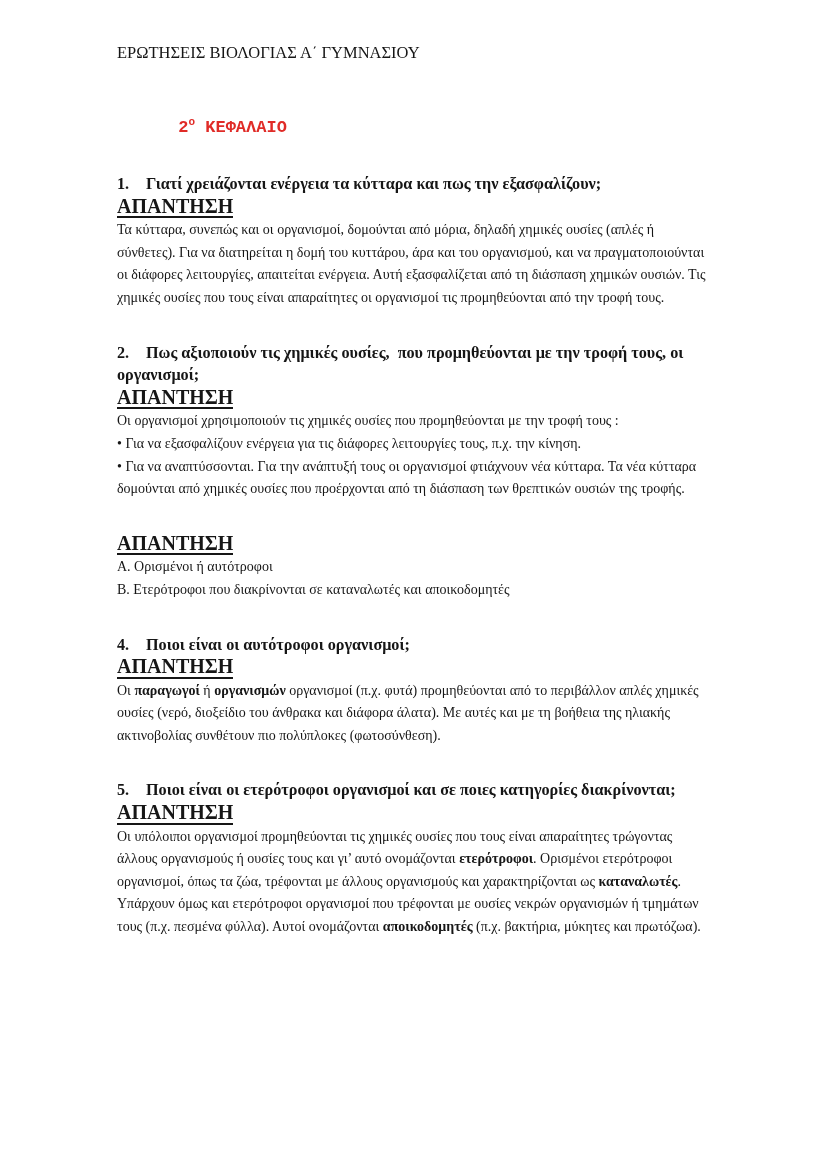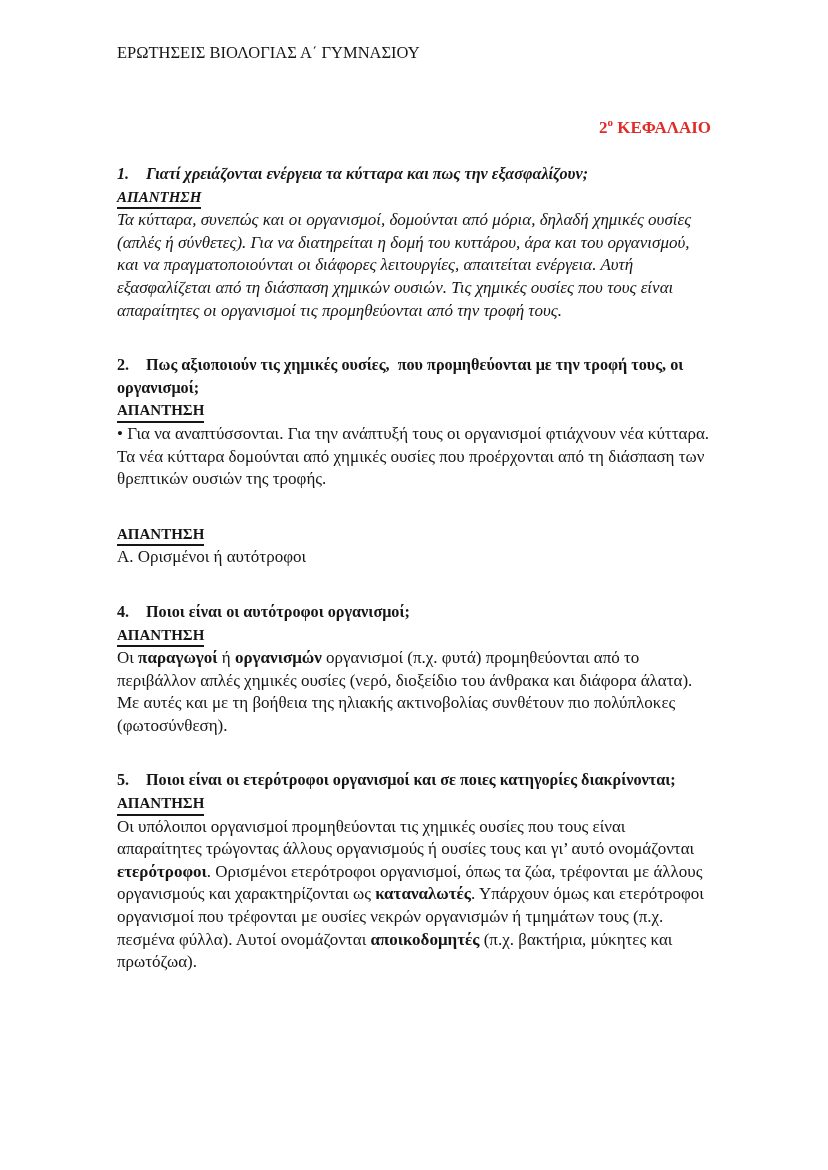--- a/index.html
+++ b/index.html
@@ -18,51 +18,52 @@
     top: 42px;
     width: 594px;
   }
   .doc-header {
     font-size: 16.5px;
     line-height: 22px;
     white-space: pre-wrap;
   }
   .chapter-title {
     margin-top: 31px;
-    text-align: right;
+    text-align: left;
     font-weight: bold;
     font-size: 17px;
     line-height: 22px;
     white-space: pre-wrap;
+    font-family: Liberation Mono, monospace;
   }
   .chapter-title sup {
     font-size: 11px;
     line-height: 0;
   }
   .q-block { margin-top: 32px; }
-  #questions .q-block:first-child { margin-top: 2px; font-style: italic; }
+  #questions .q-block:first-child { margin-top: 12px; }
   .q-title {
     margin: 0;
     font-size: 16.2px;
     font-weight: bold;
     line-height: 22.6px;
     white-space: pre-wrap;
   }
   .q-num { display: inline-block; min-width: 29px; }
   .answer-row { line-height: 22.6px; }
   .answer-label {
     display: inline-block;
     font-weight: bold;
-    font-size: 15px;
+    font-size: 20px;
     line-height: 20.6px;
     border-bottom: 2px solid #161616;
   }
   .a-par {
     margin: 0;
-    font-size: 17px;
+    font-size: 14px;
     line-height: 22.6px;
     white-space: pre-wrap;
   }
   .footer {
     position: absolute;
     left: 117px;
     right: 117px;
     top: 1099px;
     display: flex;
     justify-content: space-between;
@@ -86,25 +87,28 @@
 
     <div id="questions">
         <section class="q-block">
           <h2 class="q-title"><span class="q-num">1.</span><span class="q-text">Γιατί χρειάζονται ενέργεια τα κύτταρα και πως την εξασφαλίζουν;</span></h2>
           <div class="answer-row"><span class="answer-label">ΑΠΑΝΤΗΣΗ</span></div>
           <p class="a-par"><span>Τα κύτταρα, συνεπώς και οι οργανισμοί, δομούνται από μόρια, δηλαδή χημικές ουσίες (απλές ή σύνθετες). Για να διατηρείται η δομή του κυττάρου, άρα και του οργανισμού, και να πραγματοποιούνται οι διάφορες λειτουργίες, απαιτείται ενέργεια. Αυτή εξασφαλίζεται από τη διάσπαση χημικών ουσιών. Τις χημικές ουσίες που τους είναι απαραίτητες οι οργανισμοί τις προμηθεύονται από την τροφή τους.</span></p>
         </section>
         <section class="q-block">
           <h2 class="q-title"><span class="q-num">2.</span><span class="q-text">Πως αξιοποιούν τις χημικές ουσίες,  που προμηθεύονται με την τροφή τους, οι οργανισμοί;</span></h2>
           <div class="answer-row"><span class="answer-label">ΑΠΑΝΤΗΣΗ</span></div>
+          <p class="a-par"><span>Οι οργανισμοί χρησιμοποιούν τις χημικές ουσίες που προμηθεύονται με την τροφή τους :</span></p>
+          <p class="a-par"><span class="bullet">• </span><span>Για να εξασφαλίζουν ενέργεια για τις διάφορες λειτουργίες τους, π.χ. την κίνηση.</span></p>
           <p class="a-par"><span class="bullet">• </span><span>Για να αναπτύσσονται. Για την ανάπτυξή τους οι οργανισμοί φτιάχνουν νέα κύτταρα. Τα νέα κύτταρα δομούνται από χημικές ουσίες που προέρχονται από τη διάσπαση των θρεπτικών ουσιών της τροφής.</span></p>
         </section>
         <section class="q-block">
           <div class="answer-row"><span class="answer-label">ΑΠΑΝΤΗΣΗ</span></div>
           <p class="a-par"><span>Α. Ορισμένοι ή αυτότροφοι</span></p>
+          <p class="a-par"><span>Β. Ετερότροφοι που διακρίνονται σε καταναλωτές και αποικοδομητές</span></p>
         </section>
         <section class="q-block">
           <h2 class="q-title"><span class="q-num">4.</span><span class="q-text">Ποιοι είναι οι αυτότροφοι οργανισμοί;</span></h2>
           <div class="answer-row"><span class="answer-label">ΑΠΑΝΤΗΣΗ</span></div>
           <p class="a-par"><span>Οι </span><b>παραγωγοί</b><span> ή </span><b>οργανισμών</b><span> οργανισμοί (π.χ. φυτά) προμηθεύονται από το περιβάλλον απλές χημικές ουσίες (νερό, διοξείδιο του άνθρακα και διάφορα άλατα). Με αυτές και με τη βοήθεια της ηλιακής ακτινοβολίας συνθέτουν πιο πολύπλοκες (φωτοσύνθεση).</span></p>
         </section>
         <section class="q-block">
           <h2 class="q-title"><span class="q-num">5.</span><span class="q-text">Ποιοι είναι οι ετερότροφοι οργανισμοί και σε ποιες κατηγορίες διακρίνονται;</span></h2>
           <div class="answer-row"><span class="answer-label">ΑΠΑΝΤΗΣΗ</span></div>
           <p class="a-par"><span>Οι υπόλοιποι οργανισμοί προμηθεύονται τις χημικές ουσίες που τους είναι απαραίτητες τρώγοντας άλλους οργανισμούς ή ουσίες τους και γι’ αυτό ονομάζονται </span><b>ετερότροφοι</b><span>. Ορισμένοι ετερότροφοι οργανισμοί, όπως τα ζώα, τρέφονται με άλλους οργανισμούς και χαρακτηρίζονται ως </span><b>καταναλωτές</b><span>. Υπάρχουν όμως και ετερότροφοι οργανισμοί που τρέφονται με ουσίες νεκρών οργανισμών ή τμημάτων τους (π.χ. πεσμένα φύλλα). Αυτοί ονομάζονται </span><b>αποικοδομητές</b><span> (π.χ. βακτήρια, μύκητες και πρωτόζωα).</span></p>

